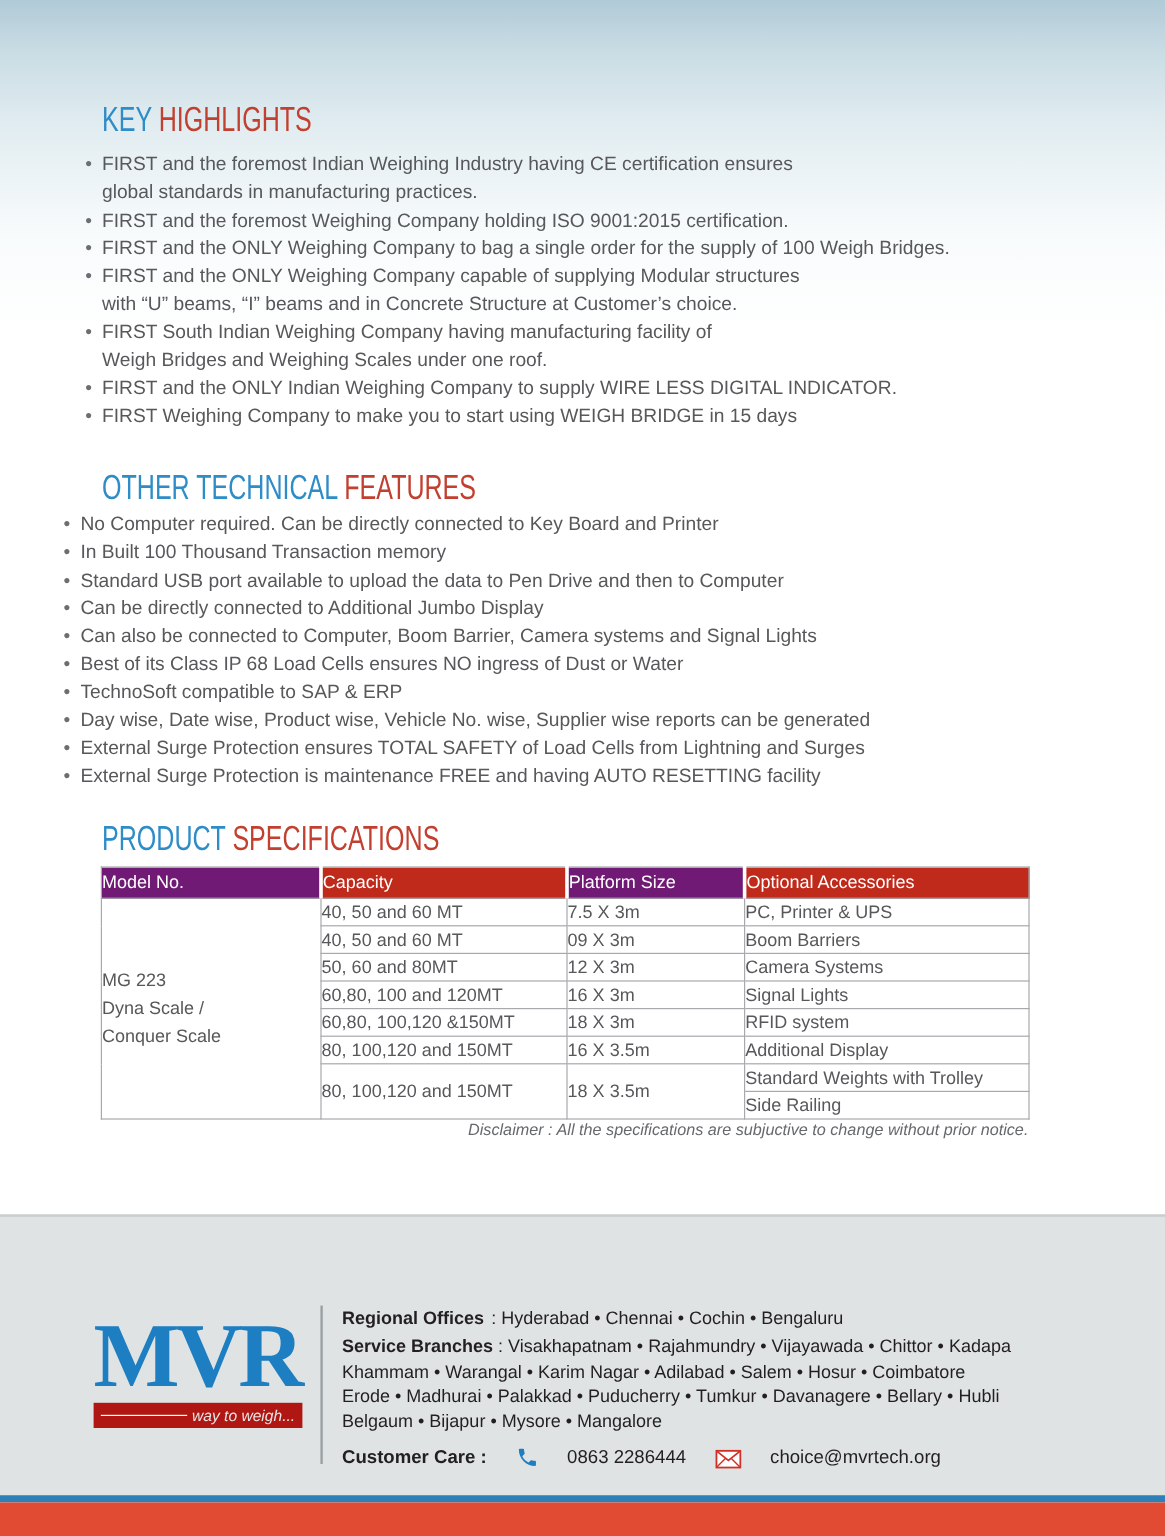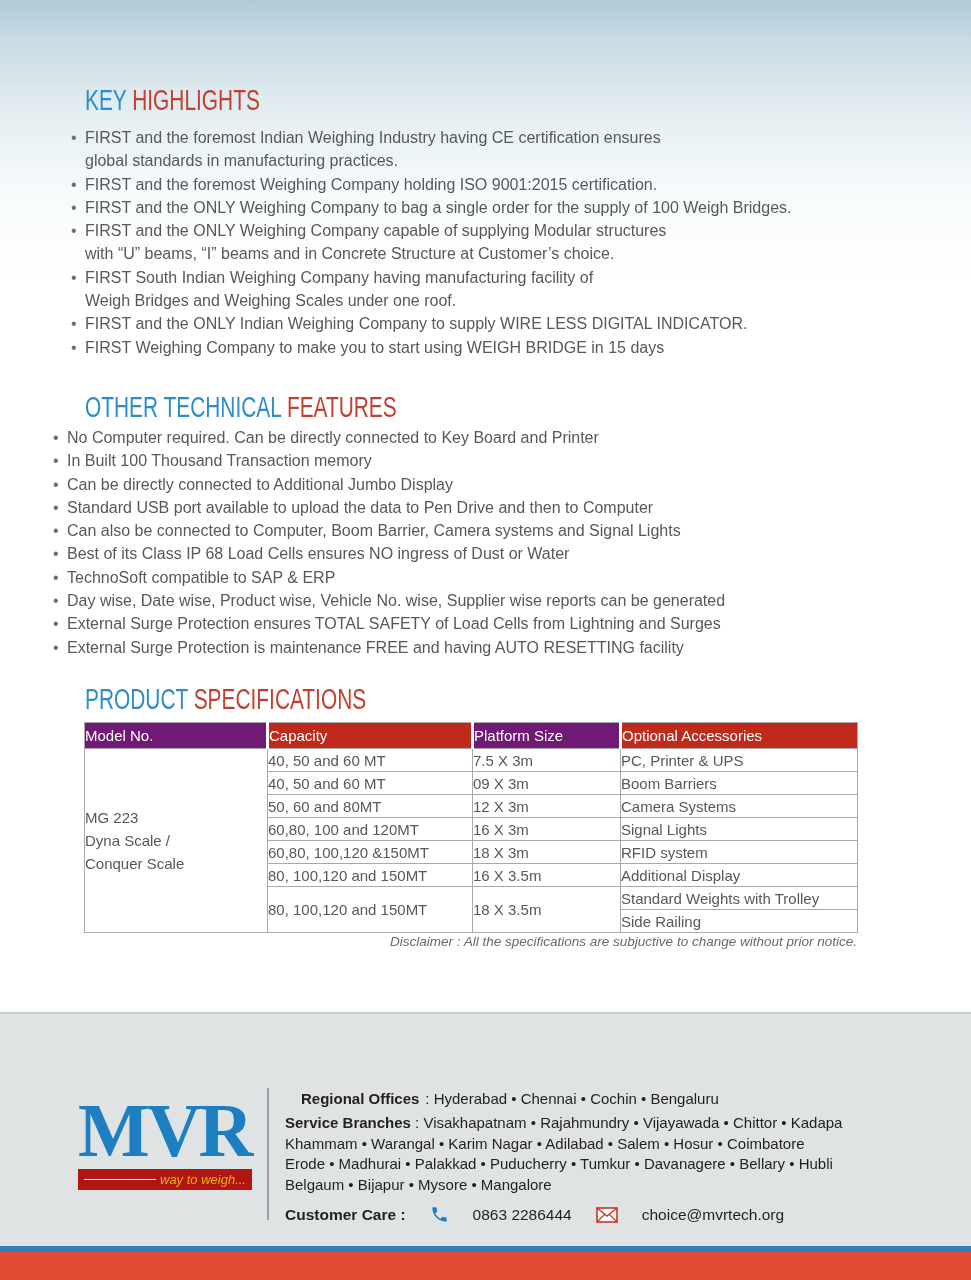--- a/index.html
+++ b/index.html
@@ -64,29 +64,29 @@
   .logo { position:absolute; left:78px; top:84px; width:174px; }
   .mvr-text {
     font-family:"Liberation Serif", serif; font-weight:bold; font-size:76px;
     line-height:64px; color:#1d7ec2; letter-spacing:-3px;
   }
   .tagline-bar {
     margin-top:7px; height:21px; background:#b01713;
     display:flex; align-items:center; padding:0 6px; box-sizing:border-box;
   }
   .tagline-line { flex:1; height:1px; background:#ffffff; margin-right:4px; }
-  .tagline-text { color:#eab308; font-style:italic; font-size:13px; white-space:nowrap; }
+  .tagline-text { color:#e5e5e5; font-style:italic; font-size:13px; white-space:nowrap; }
   .footer-divider { position:absolute; left:267px; top:74px; width:2px; height:132px; background:#9aa0a3; }
   .contact { position:absolute; left:285px; top:76px; width:585px; color:#231f20; font-size:15px; }
   .contact b { font-weight:bold; }
-  .line-regional { margin-bottom:6px;margin-left:16px; }
+  .line-regional { margin-bottom:6px; }
   .val { margin-left:6px; }
   .pre { white-space:pre-line; }
   .service { line-height:20.5px; }
-  .customer-care { margin-top:10px; display:flex; align-items:center; gap:24px; font-size:15.5px; }
+  .customer-care { margin-top:10px; display:flex; align-items:flex-end; gap:24px; font-size:15.5px; }
   .icon-svg { display:block; }
   
   .stripe-blue { position:absolute; left:0; top:1246px; width:971px; height:6px; background:#2e81b6; }
   .stripe-red  { position:absolute; left:0; top:1252px; width:971px; height:28px; background:#e24b33; }
 </style>
 </head>
 <body>
 
 <div class="page">
   <div class="top-gradient"></div>
@@ -108,22 +108,22 @@
     <li>FIRST Weighing Company to make you to start using WEIGH BRIDGE in 15 days</li>
   </ul>
 
   <div class="heading" id="feat-heading">
     <span class="blue">OTHER TECHNICAL</span>
     <span class="red">FEATURES</span>
   </div>
   <ul class="bullets" id="feat-list">
     <li>No Computer required. Can be directly connected to Key Board and Printer</li>
     <li>In Built 100 Thousand Transaction memory</li>
+    <li>Standard USB port available to upload the data to Pen Drive and then to Computer</li>
     <li>Can be directly connected to Additional Jumbo Display</li>
-    <li>Standard USB port available to upload the data to Pen Drive and then to Computer</li>
     <li>Can also be connected to Computer, Boom Barrier, Camera systems and Signal Lights</li>
     <li>Best of its Class IP 68 Load Cells ensures NO ingress of Dust or Water</li>
     <li>TechnoSoft compatible to SAP &amp; ERP</li>
     <li>Day wise, Date wise, Product wise, Vehicle No. wise, Supplier wise reports can be generated</li>
     <li>External Surge Protection ensures TOTAL SAFETY of Load Cells from Lightning and Surges</li>
     <li>External Surge Protection is maintenance FREE and having AUTO RESETTING facility</li>
   </ul>
 
   <div class="heading" id="spec-heading">
     <span class="blue">PRODUCT</span>

